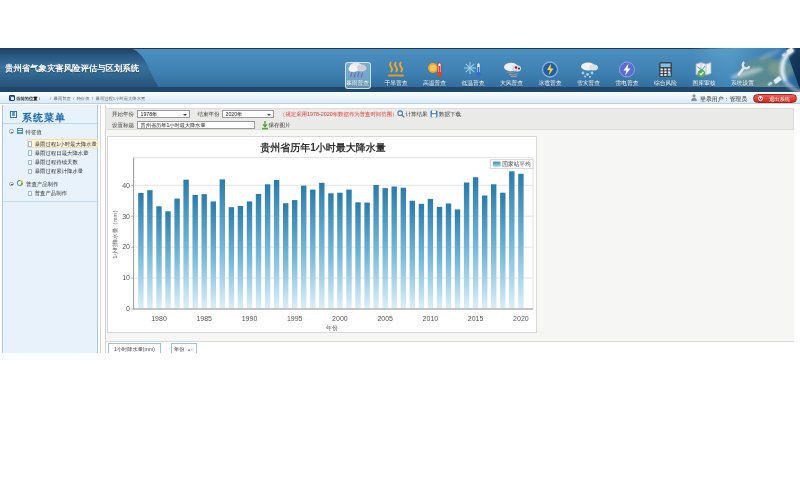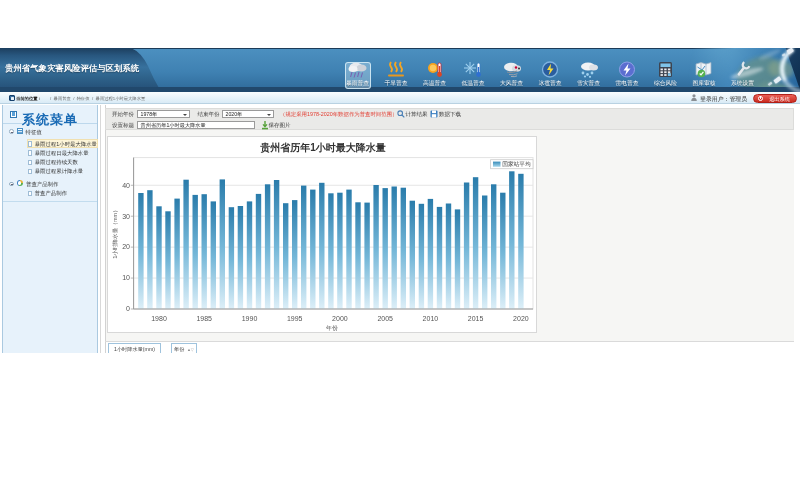--- a/index.html
+++ b/index.html
@@ -25,21 +25,21 @@
 #bbar .t3{position:absolute;left:700px;top:3px;font-size:5.9px;color:#333}
 #logout{position:absolute;left:753px;top:1.5px;width:44px;height:9px;border-radius:5px;background:linear-gradient(180deg,#ea6056,#cb2b20);border:1px solid #b02018;color:#fff;font-size:5.2px;line-height:8px;text-align:center}
 #logout .pw{position:absolute;left:4px;top:1.5px;width:5px;height:5px;border:1px solid #fff;border-radius:50%;background:#d8352a}
 #logout .pw:after{content:"";position:absolute;left:1.4px;top:-1px;width:1px;height:3px;background:#fff}
 #logout span{margin-left:9px}
 
 #side{position:absolute;left:2px;top:104.5px;width:96px;height:350.5px;background:#e7f2fb;border:1px solid #aac9e0;border-top:none}
 #side .hd{position:absolute;left:0;top:0;width:94px;height:19px;border-bottom:1px solid #bdd8ec;background:#e7f2fb}
 #side .hd .sq{position:absolute;left:7px;top:6px;width:7px;height:7px;border:1.2px solid #2e77b4;background:#fff}
 #side .hd .sq:after{content:"";position:absolute;left:0.8px;top:0.8px;width:3px;height:3.5px;background:#5aa0d6}
-#side .hd .tt{position:absolute;left:19px;top:6px;font-size:13px;font-weight:bold;color:#1a6bb5;letter-spacing:1px}
+#side .hd .tt{position:absolute;left:19px;top:6px;font-size:10px;font-weight:bold;color:#1a6bb5;letter-spacing:1px}
 .trow{position:absolute;font-size:5.4px;color:#333;white-space:nowrap} .cminus{display:inline-block;width:4.6px;height:4.6px;border:0.7px solid #93adc2;border-radius:50%;background:#fff;position:relative;vertical-align:-1px;margin-right:3px}
 .cminus:after{content:"";position:absolute;left:0.9px;top:1.7px;width:2.4px;height:0.7px;background:#667}
 .licon{display:inline-block;width:6px;height:6.5px;border:0.8px solid #4a90c5;background:#fff;position:relative;vertical-align:-1px;margin-right:3px}
 .licon:after{content:"";position:absolute;left:0.8px;top:1px;width:3.5px;height:0.8px;background:#4a90c5;box-shadow:0 1.8px 0 #4a90c5}
 .pie{display:inline-block;width:6.5px;height:6.5px;border-radius:50%;background:conic-gradient(#e8b33a 0 25%,#58b054 25% 55%,#3a7fc1 55% 100%);position:relative;vertical-align:-1px;margin-right:3px}
 .pie:after{content:"";position:absolute;left:1.7px;top:1.7px;width:3.1px;height:3.1px;border-radius:50%;background:#fff}
 .ficon{display:inline-block;width:4.2px;height:5.4px;border:0.6px solid #9fbdd6;background:#fff;position:relative;vertical-align:-1px;margin-right:2.5px}
 
 .selrow{position:absolute;left:23.5px;top:34.8px;width:71px;height:8.8px;background:#fdf5d8;border:1px solid #f0e0b0}
 #side .sep{position:absolute;left:0;top:96.5px;width:94px;height:1px;background:#c2dcee}

